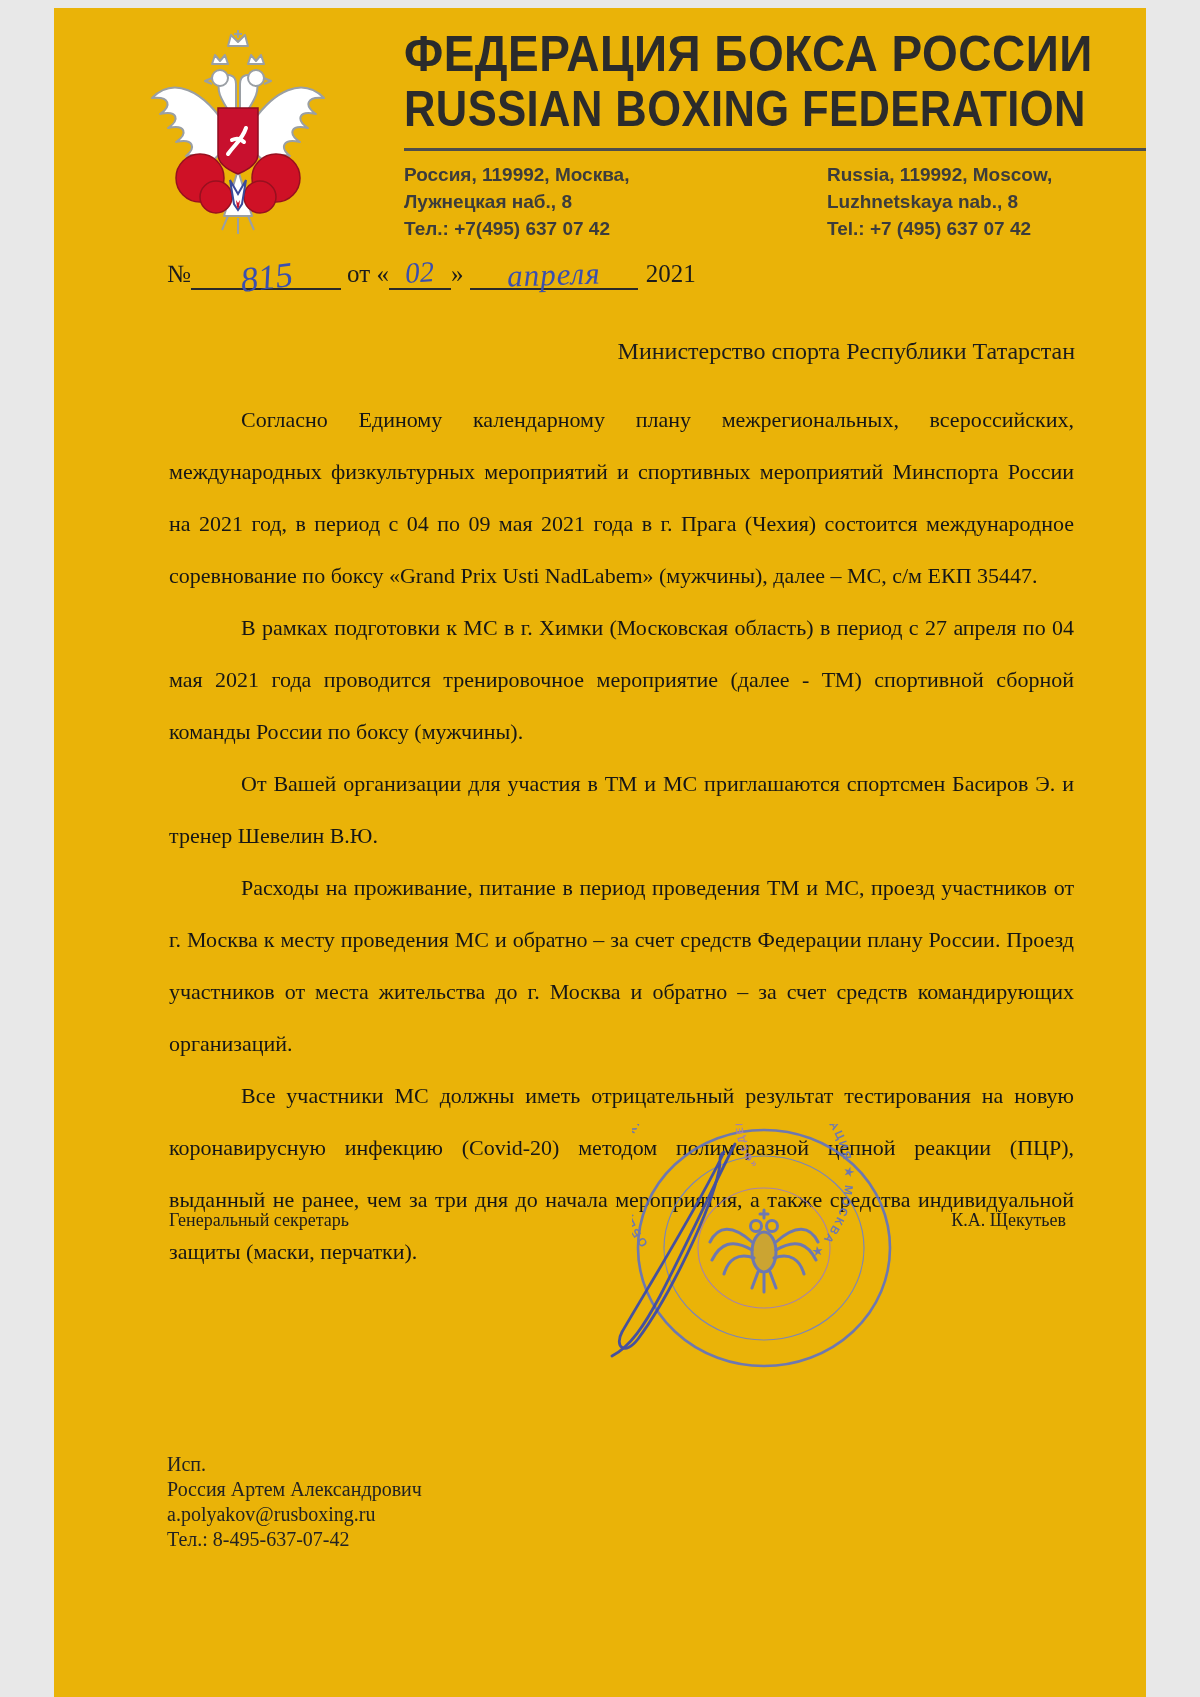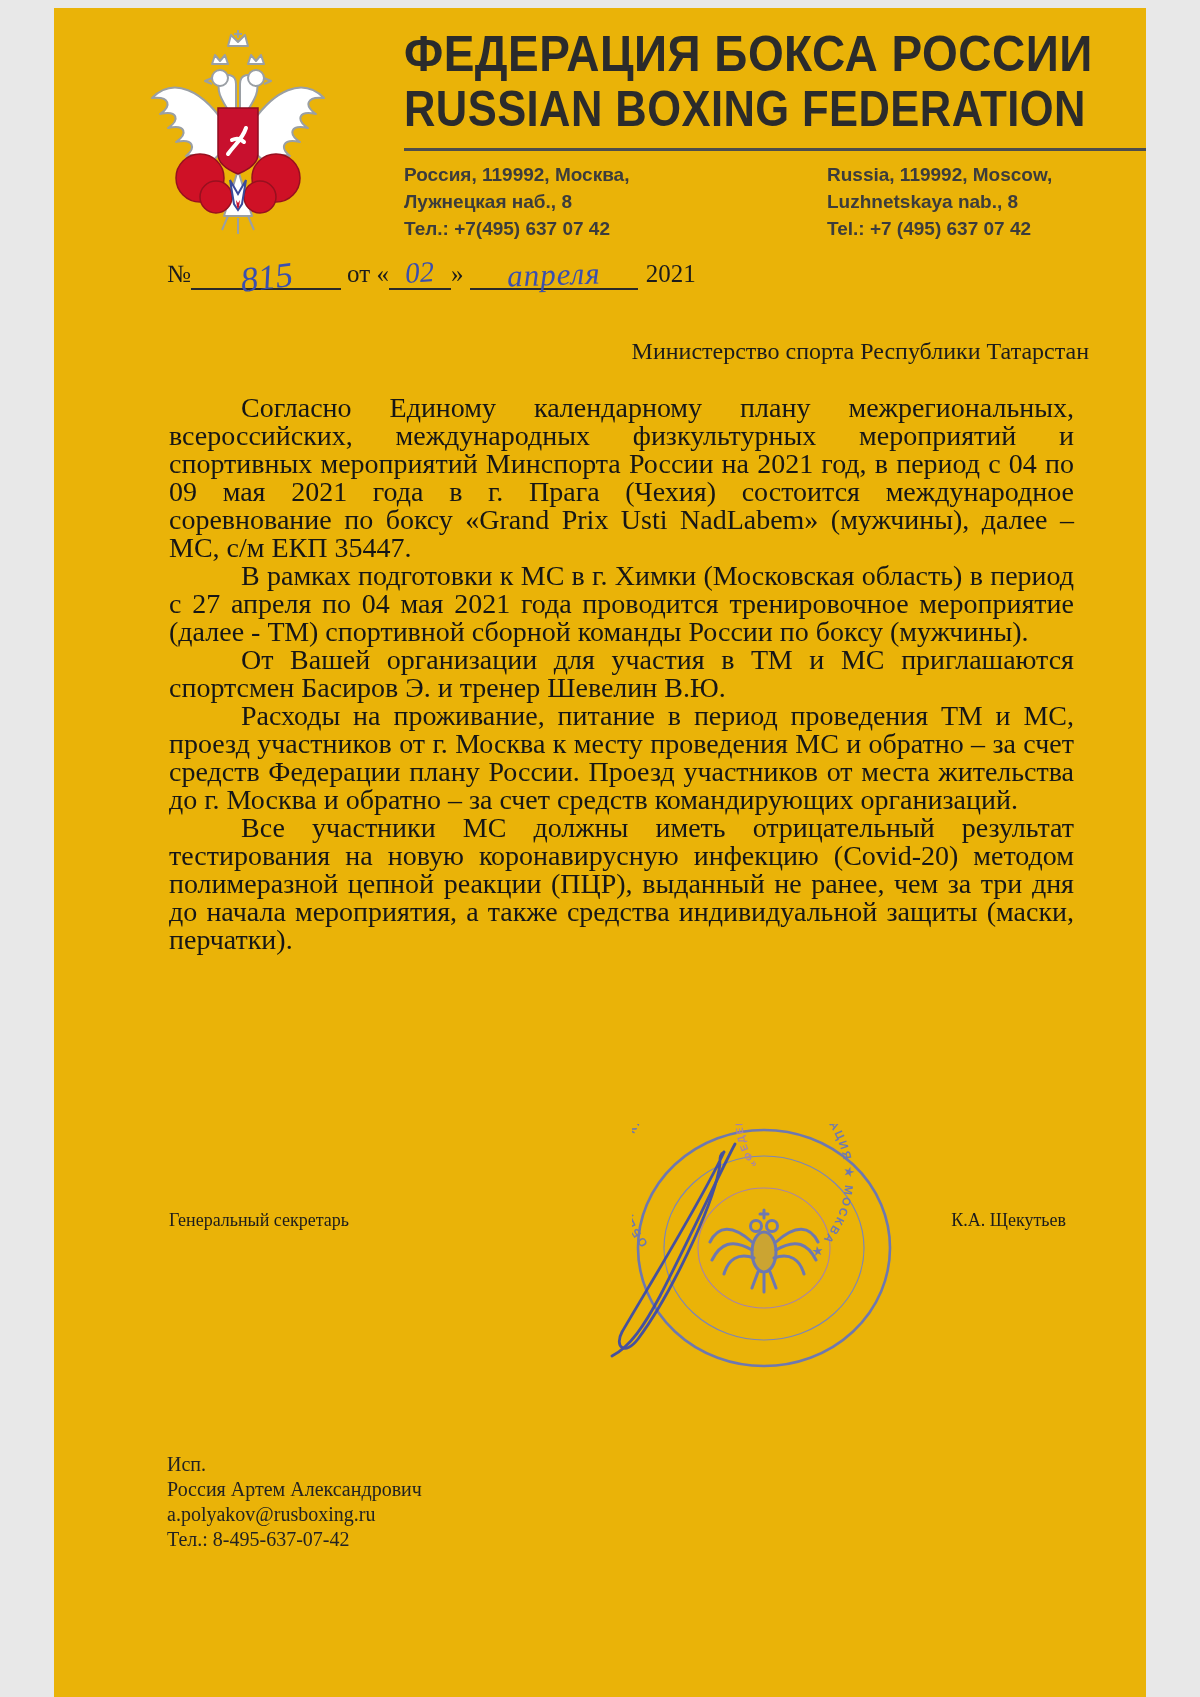--- a/index.html
+++ b/index.html
@@ -43,27 +43,27 @@
   .hand{
     font-style:italic;color:#3b4fae;display:inline-block;
     font-family:"Liberation Serif", serif;
   }
   .hand-num{font-size:35px;transform:rotate(-7deg) translateY(4px);}
   .hand-day{font-size:29px;transform:rotate(-4deg) translateY(2px);}
   .hand-month{font-size:31px;transform:rotate(-2deg) translateY(3px);letter-spacing:1px;}
   .year{margin-left:8px;}
   
   .recipient{
-    position:absolute;left:130px;top:330px;width:905px;
+    position:absolute;left:116px;top:330px;width:905px;
     text-align:right;font-size:24px;
   }
   
   .body-text{position:absolute;left:115px;top:386px;width:905px;}
   .body-text p{
-    margin:0;font-size:28px;line-height:28px;
+    margin:0;font-size:22px;line-height:52px;
     text-align:justify;text-indent:72px;color:#161616;
   }
   
   .sig-row{
     position:absolute;left:115px;top:1202px;width:897px;
     display:flex;justify-content:space-between;font-size:18px;
   }
   
   .stamp-svg{position:absolute;left:578px;top:1116px;width:264px;height:248px;}
   .sign-svg{position:absolute;left:518px;top:1118px;width:352px;height:246px;z-index:3;}

